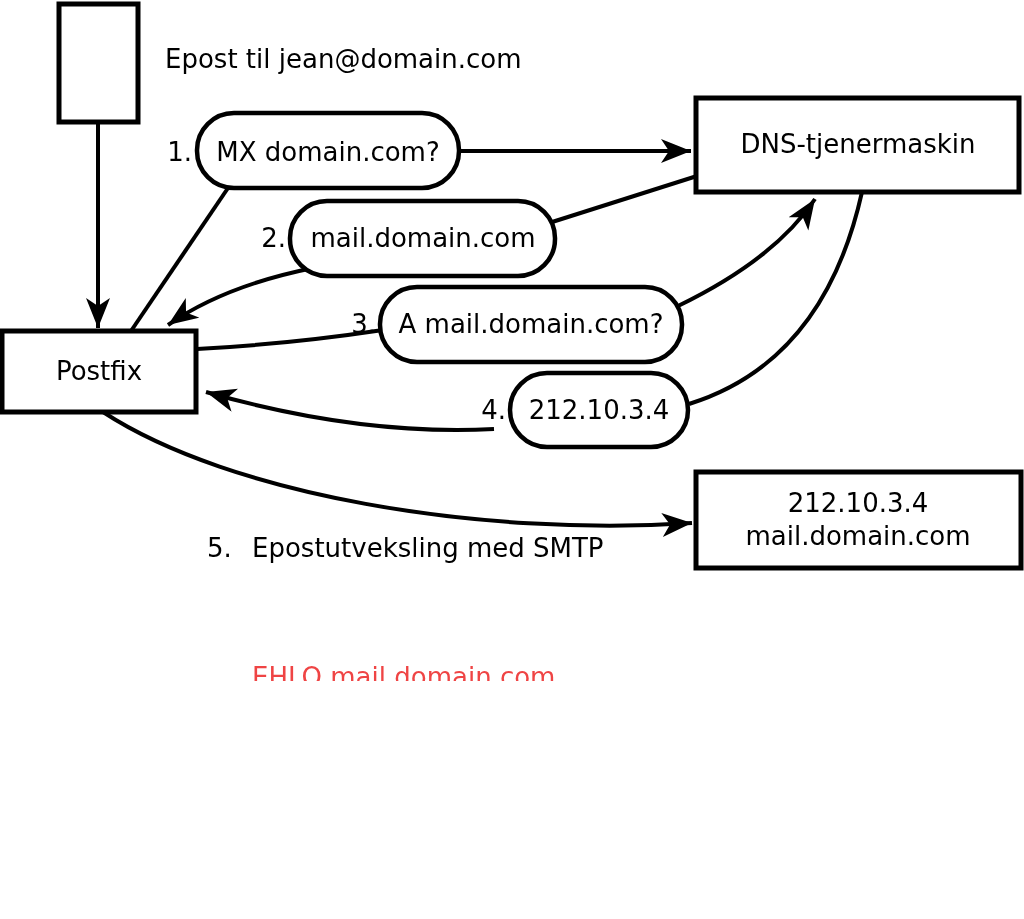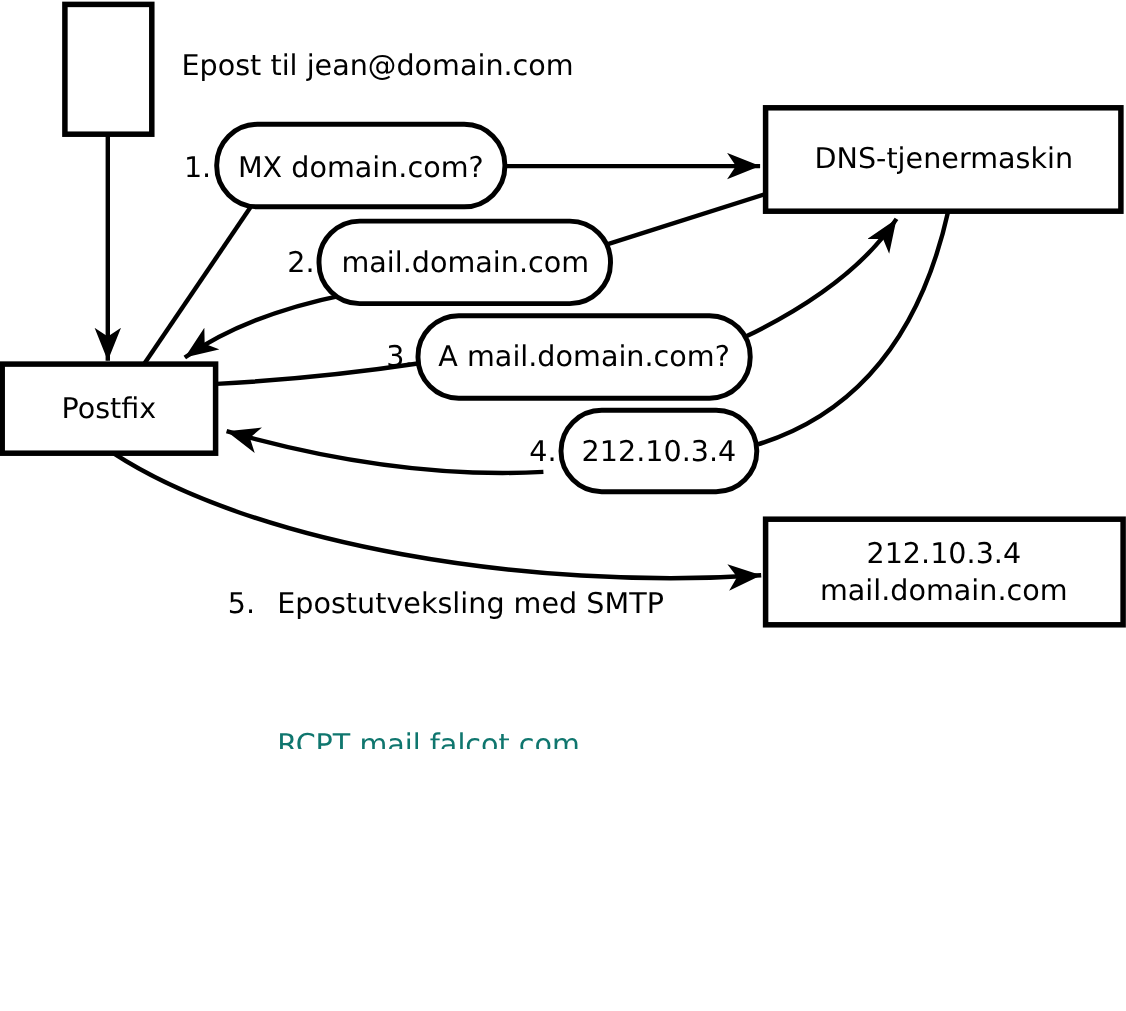--- a/index.html
+++ b/index.html
@@ -7,21 +7,21 @@
     padding: 0;
     background: #ffffff;
   }
   .canvas {
     position: relative;
     width: 1024px;
     height: 681px;
     background: #ffffff;
     overflow: hidden;
     font-family: "DejaVu Sans", "Liberation Sans", sans-serif;
-    color: #0f766e;
+    color: #ef4444;
   }
   svg { display: block; }
   .conn {
     fill: none;
     stroke: #000000;
     stroke-width: 4;
   }
   .nodebox {
     fill: #ffffff;
     stroke: #000000;
@@ -98,21 +98,21 @@
     <text class="lbl mid" x="99" y="380">Postfix</text>
     <text class="lbl mid" x="858" y="153">DNS-tjenermaskin</text>
     <text class="lbl mid" x="858" y="512">212.10.3.4</text>
     <text class="lbl mid" x="858" y="545">mail.domain.com</text>
 
     <text class="lbl" x="207" y="557">5.</text>
     <text class="lbl" x="252" y="557">Epostutveksling med SMTP</text>
   </svg>
 
   <div class="smtp-block">
-    <div class="smtp-line">RCPT mail.falcot.com</div>
+    <div class="smtp-line">EHLO mail.domain.com</div>
     
     
     
     
     
     
     
   </div>
 </div>
 

